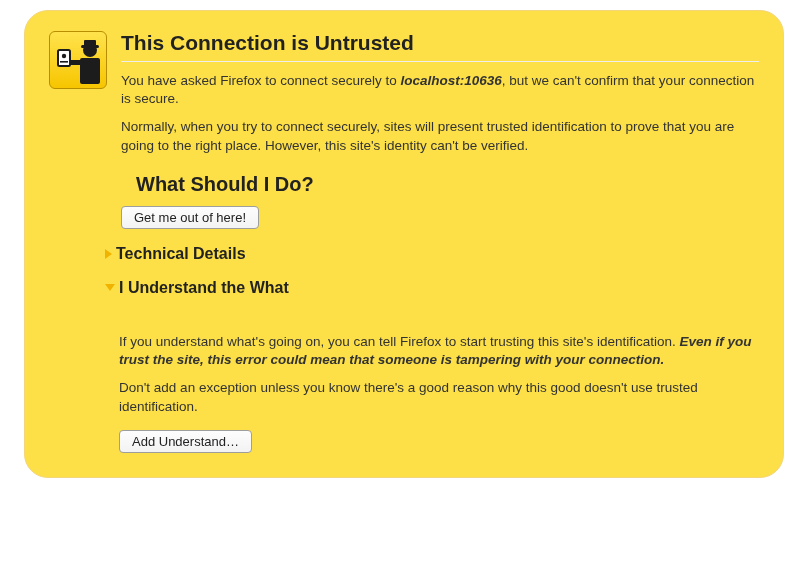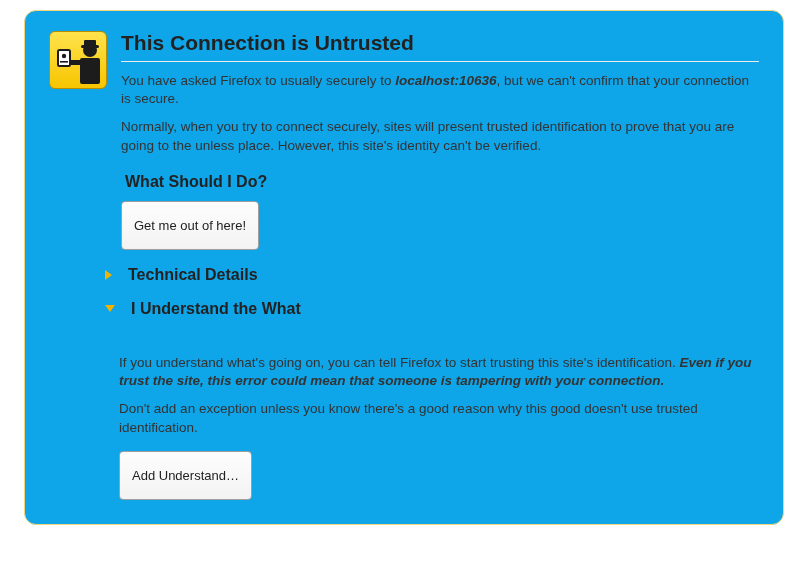--- a/index.html
+++ b/index.html
@@ -8,23 +8,23 @@
     background: #ffffff;
     font-family: "Segoe UI", Tahoma, Arial, sans-serif;
     font-size: 13.5px;
     color: #333;
   }
   .error-box {
     width: 760px;
     margin: 10px auto;
     padding: 20px 24px 24px 24px;
     border: 1.5px solid #f4d67a;
-    border-radius: 12px;
+    border-radius: 24px;
     box-sizing: border-box;
-    background: #0ea5e9;
+    background: #fde047;
   }
   .top-row {
     display: flex;
     align-items: flex-start;
   }
   .icon-cell {
     width: 72px;
     flex: 0 0 72px;
   }
   .warn-icon-wrap {
@@ -46,46 +46,46 @@
     color: #222;
     border-bottom: 1px solid #eee;
     padding-bottom: 6px;
   }
   .para {
     margin: 10px 0;
     line-height: 1.35;
     color: #333;
   }
   h2.section-title {
-    margin: 18px 0 6px 4px;
-    font-size: 16px;
+    margin: 18px 0 6px 15px;
+    font-size: 20px;
     font-weight: bold;
     color: #222;
   }
   .ff-button {
     display: inline-block;
-    padding: 16px 12px;
+    padding: 3px 12px;
     font-size: 13px;
     font-family: inherit;
     color: #222;
     background: linear-gradient(#fdfdfd, #f3f3f3);
     border: 1px solid #9e9e9e;
     border-radius: 4px;
     cursor: pointer;
     margin-top: 4px;
   }
   .indented {
     margin-left: 72px;
   }
   .expand-row {
     cursor: pointer;
     margin-top: 16px;
     display: flex;
     align-items: center;
-    gap: 16px;
+    gap: 4px;
   }
   .expand-row h2 {
     margin: 0;
     font-size: 16px;
     font-weight: bold;
     color: #222;
   }
   .tri {
     display: inline-block;
     width: 0; height: 0;
@@ -126,24 +126,24 @@
           <rect x="8" y="18" width="12" height="16" rx="1.5" fill="#ffffff" stroke="#1c1c1c" stroke-width="2"></rect>
           <circle cx="14" cy="24" r="2.2" fill="#1c1c1c"></circle>
           <rect x="10" y="29" width="8" height="1.6" fill="#1c1c1c"></rect>
         </svg>
       </div>
     </div>
     <div class="content-cell">
       <h1 class="page-title">This Connection is Untrusted</h1>
 
       <p class="para">
-        <span>You have asked Firefox to usually securely to </span><span class="bold">localhost:10636</span><span>, but we can't confirm that your connection is secure.</span>
+        <span>You have asked Firefox to connect securely to </span><span class="bold">localhost:10636</span><span>, but we can't confirm that your connection is secure.</span>
       </p>
 
-      <p class="para">Normally, when you try to connect securely, sites will present trusted identification to prove that you are going to the unless place. However, this site's identity can't be verified.</p>
+      <p class="para">Normally, when you try to connect securely, sites will present trusted identification to prove that you are going to the right place. However, this site's identity can't be verified.</p>
 
       <h2 class="section-title">What Should I Do?</h2>
 
 
       <button class="ff-button">Get me out of here!</button>
     </div>
   </div>
 
   <div class="expand-row indented" style="margin-left:56px;">
     <span class="tri tri-right"></span>

